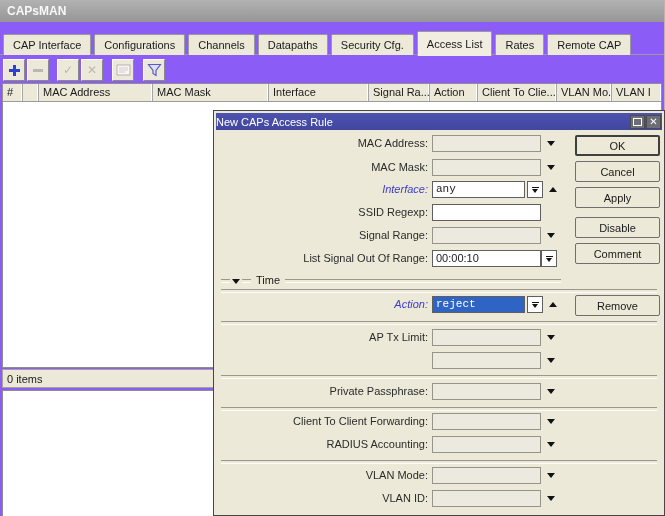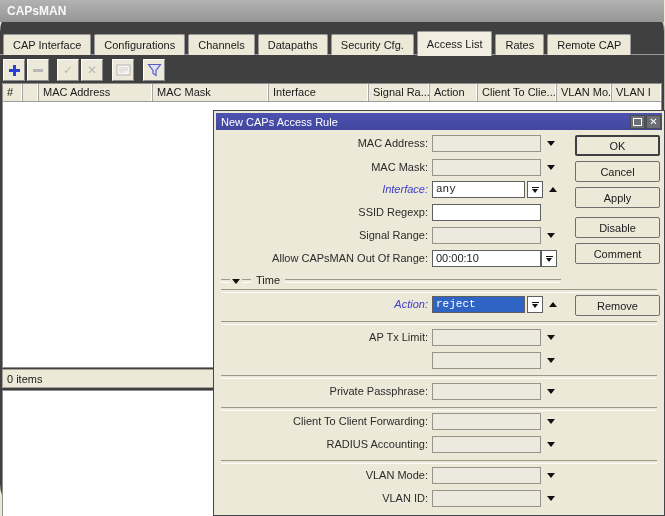--- a/index.html
+++ b/index.html
@@ -1,19 +1,19 @@
 <!DOCTYPE html>
 <html><head>
 <meta charset="utf-8">
 <style>
   html,body{margin:0;padding:0;}
   body{width:665px;height:516px;overflow:hidden;background:#ece9d8;
        font-family:"Liberation Sans","DejaVu Sans",sans-serif;font-size:11px;color:#1a1a1a;
        position:relative;}
-  .win{position:absolute;inset:0;background:#404040;border-right:1px solid #b9b6a8;border-radius:32px;}
+  .win{position:absolute;inset:0;background:#8b5cf6;border-right:1px solid #b9b6a8;}
 
   
   .titlebar{position:absolute;left:0;top:0;right:0;height:22px;
     background:linear-gradient(#b2b2b2,#969696);display:flex;align-items:center;}
   .titlebar .t{color:#f8f8f8;font-weight:bold;font-size:12px;padding-left:7px;}
 
   
   .tabbar{position:absolute;left:0;top:27px;right:0;height:28px;display:flex;align-items:flex-end;}
   .tabbar::after{content:"";position:absolute;left:0;right:0;bottom:0;height:1px;background:#9a9a9a;}
   .tab{position:relative;z-index:1;margin-left:3px;padding:4px 9px 4px 9px;background:#ece9d8;
@@ -37,21 +37,21 @@
   .statusbar{position:absolute;left:2px;top:369px;right:2px;height:19px;background:#ece9d8;
              border:1px solid #a5a29a;box-sizing:border-box;display:flex;align-items:center;padding-left:4px;}
   .lowerpanel{position:absolute;left:2px;top:390px;right:2px;bottom:0;background:#fff;
               border:1px solid #8e8e8e;border-bottom:none;}
 
   
   .dialog{position:absolute;left:213px;top:110px;width:452px;height:406px;background:#ece9d8;
           border:1px solid #44464a;box-sizing:border-box;box-shadow:1px 1px 0 rgba(0,0,0,.2);}
   .dtitle{position:absolute;left:2px;top:2px;right:2px;height:17px;
           background:linear-gradient(#4d52b0,#41469e);display:flex;align-items:center;}
-  .dtitle .t{color:#fff;padding-left:5px;}
+  .dtitle .t{color:#fff;}
   .dtitle .sp{flex:1;}
   .wbtn{width:15px;height:14px;margin-right:1px;background:#6d6d76;border:1px solid #4a4a52;
         display:flex;align-items:center;justify-content:center;box-sizing:border-box;}
   .wbtn .sq{width:7px;height:6px;border:1px solid #fff;}
   .wbtn .xg{color:#fff;font-size:10px;line-height:1;font-weight:bold;}
 
   .dbody{position:absolute;left:2px;top:19px;right:2px;bottom:2px;}
 
   .drow{position:absolute;left:0;height:18px;width:100%;}
   .lbl{position:absolute;left:0;top:2px;width:212px;text-align:right;color:#2b2b2b;}
@@ -211,21 +211,21 @@
         <div class="fld w-std"></div>
       </div>
 
       <div class="drow" style="top:97px">
         <span class="lbl">Signal Range:</span>
         <div class="fld dis w-std"></div>
         <span class="dd-arrow"></span>
       </div>
 
       <div class="drow" style="top:120px">
-        <span class="lbl">Allow CAPsMAN Out Of Range:</span>
+        <span class="lbl">List Signal Out Of Range:</span>
         <div class="fld w-std">00:00:10</div>
         <div class="combo-btn attached">
           <span class="bar"></span>
           <span class="tri"></span>
         </div>
       </div>
 
       <div class="timehdr">
         <span class="dash"></span>
         <span class="tri"></span>

